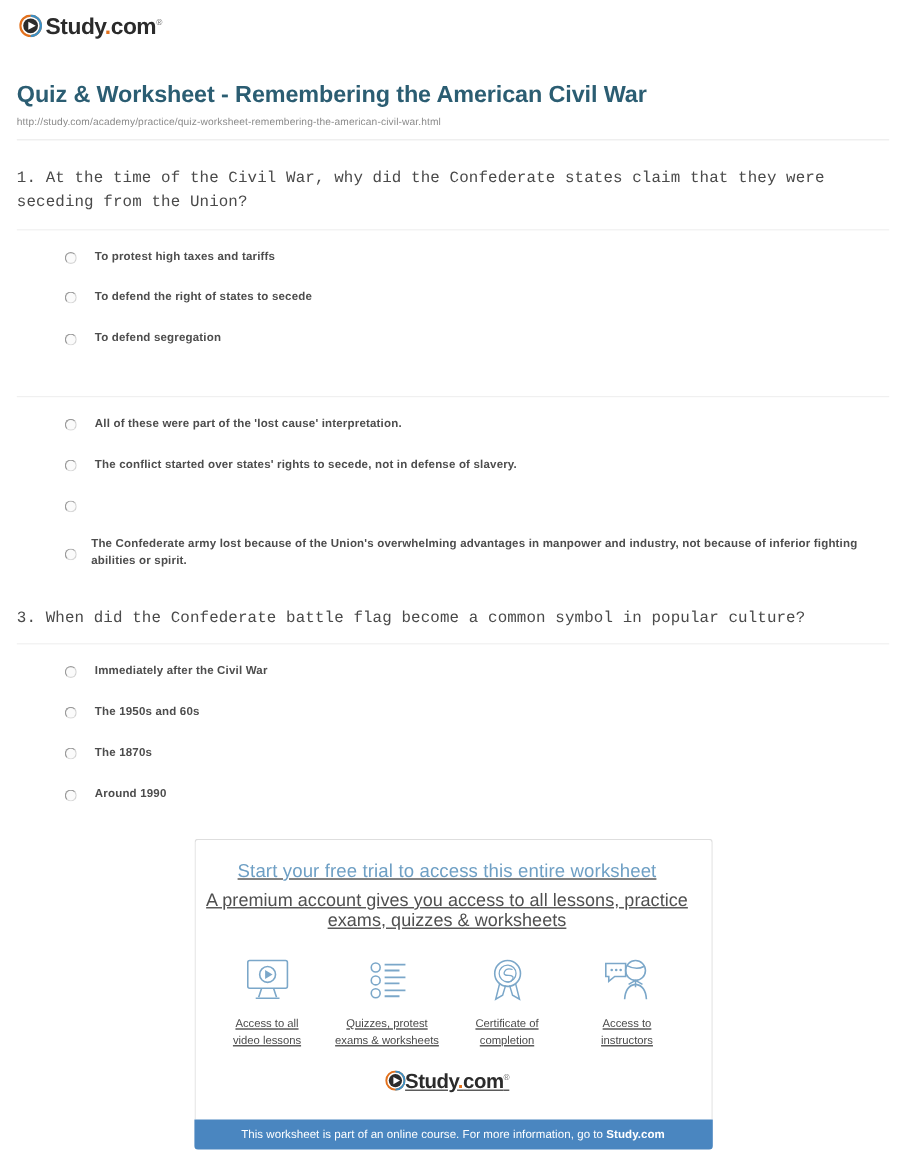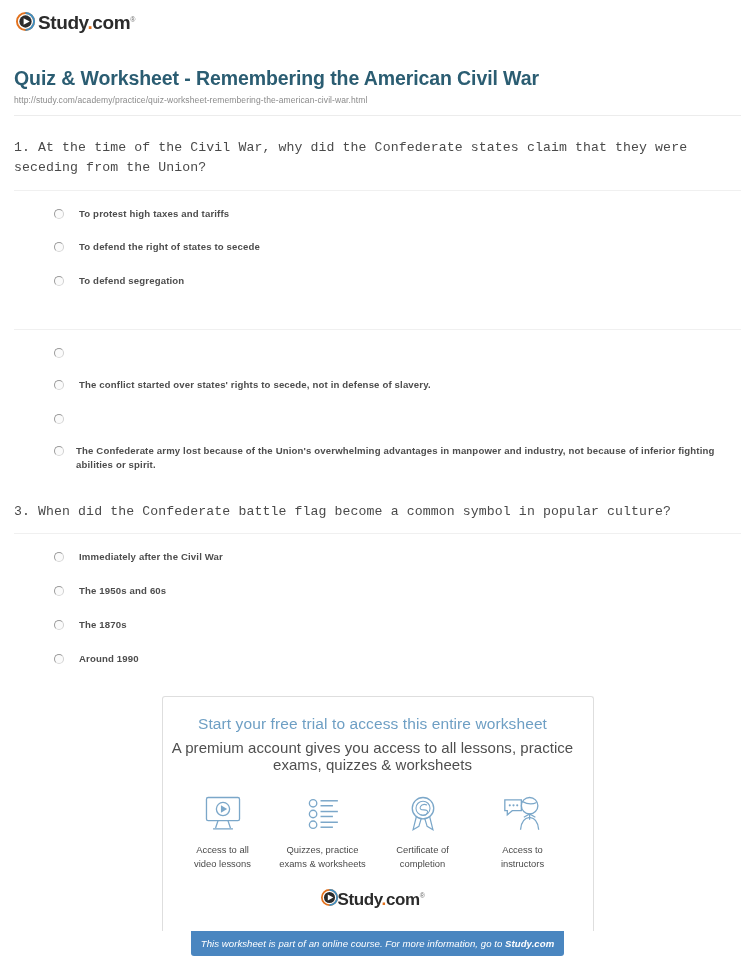--- a/index.html
+++ b/index.html
@@ -99,21 +99,21 @@
   .options {
     list-style: none;
     margin: 0;
     padding: 16px 0 0 40px;
   }
   .option {
     display: flex;
     align-items: flex-start;
     margin-bottom: 20px;
   }
-  .option:last-child { margin-bottom: 0; }
+  .option:last-child { margin-bottom: 0; align-items: center; }
   .radio {
     width: 10px;
     height: 10px;
     border-radius: 50%;
     border: 1px solid #9a9a9a;
     border-bottom-color: #d8d8d8;
     border-right-color: #d0d0d0;
     background: #fbfbfb;
     flex: 0 0 auto;
     margin-top: 2px;
@@ -134,20 +134,21 @@
     justify-content: center;
   }
   .promo {
     width: 432px;
     background: #ffffff;
     border: 1px solid #dedede;
     border-bottom: none;
     border-radius: 3px 3px 0 0;
     padding: 18px 14px 10px 4px;
     text-align: center;
+    text-decoration: underline;
   }
   .promo-title {
     font-size: 15.5px;
     color: #6e9fc4;
     margin: 0 0 6px 0;
     font-weight: normal;
     letter-spacing: 0.1px;
   }
   .promo-sub {
     font-size: 15px;
@@ -178,29 +179,28 @@
   .promo-logo {
     display: flex;
     justify-content: center;
     align-items: center;
     padding: 10px 0 12px 0;
   }
   .promo-logo .logo-text { font-size: 17px; }
   .promo-logo .logo-mark { width: 17px; height: 17px; }
 
   .promo-bar {
-    width: 373px;
+    width: 432px;
     background: #4a86c0;
     color: #ffffff;
     font-size: 9.6px;
     text-align: center;
     padding: 7px 0;
     border-radius: 0 0 3px 3px;
     letter-spacing: 0.05px;
-    font-style: italic;
   }
   .promo-bar b { font-weight: bold; }
   .bar-wrap {
     display: flex;
     justify-content: center;
   }
 </style>
 </head>
 <body>
 
@@ -245,20 +245,21 @@
       </li>
     </ul>
   </div>
 
   <div class="question-block">
     <div class="q-spacer-top" style="height:30px;"></div>
     <hr class="q-rule">
     <ul class="options">
       <li class="option">
         <span class="radio"></span>
+        <span class="option-label">All of these were part of the 'lost cause' interpretation.</span>
       </li>
       <li class="option">
         <span class="radio"></span>
         <span class="option-label">The conflict started over states' rights to secede, not in defense of slavery.</span>
       </li>
       <li class="option">
         <span class="radio"></span>
       </li>
       <li class="option">
         <span class="radio"></span>
@@ -322,21 +323,21 @@
               <circle cx="12" cy="36" r="4.5" fill="none" stroke="#7ba7c9" stroke-width="1.6"></circle>
               <line x1="21" y1="7" x2="42" y2="7" stroke="#7ba7c9" stroke-width="1.8"></line>
               <line x1="21" y1="13" x2="36" y2="13" stroke="#7ba7c9" stroke-width="1.8"></line>
               <line x1="21" y1="20" x2="42" y2="20" stroke="#7ba7c9" stroke-width="1.8"></line>
               <line x1="21" y1="26" x2="36" y2="26" stroke="#7ba7c9" stroke-width="1.8"></line>
               <line x1="21" y1="33" x2="42" y2="33" stroke="#7ba7c9" stroke-width="1.8"></line>
               <line x1="21" y1="39" x2="36" y2="39" stroke="#7ba7c9" stroke-width="1.8"></line>
             </svg>
           </div>
           <div class="feature-text">
-            <div>Quizzes, practice</div>
+            <div>Quizzes, protest</div>
             <div>exams &amp; worksheets</div>
           </div>
         </div>
 
         <div class="feature">
           <div class="feature-icon">
             <svg width="40" height="38" viewBox="0 0 48 46" aria-hidden="true">
               <circle cx="24" cy="16" r="13" fill="none" stroke="#7ba7c9" stroke-width="1.6"></circle>
               <circle cx="24" cy="16" r="8.5" fill="none" stroke="#7ba7c9" stroke-width="1.3"></circle>
               <path d="M29 12 q-6 -2 -8 2 q-2 4 4 4 q6 0 4 4 q-2 4 -8 2" fill="none" stroke="#7ba7c9" stroke-width="1.3"></path>

